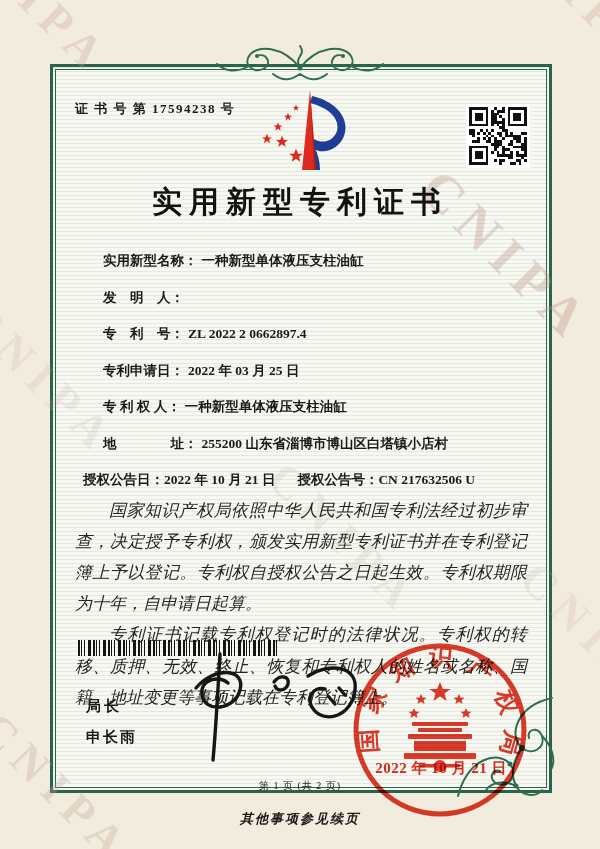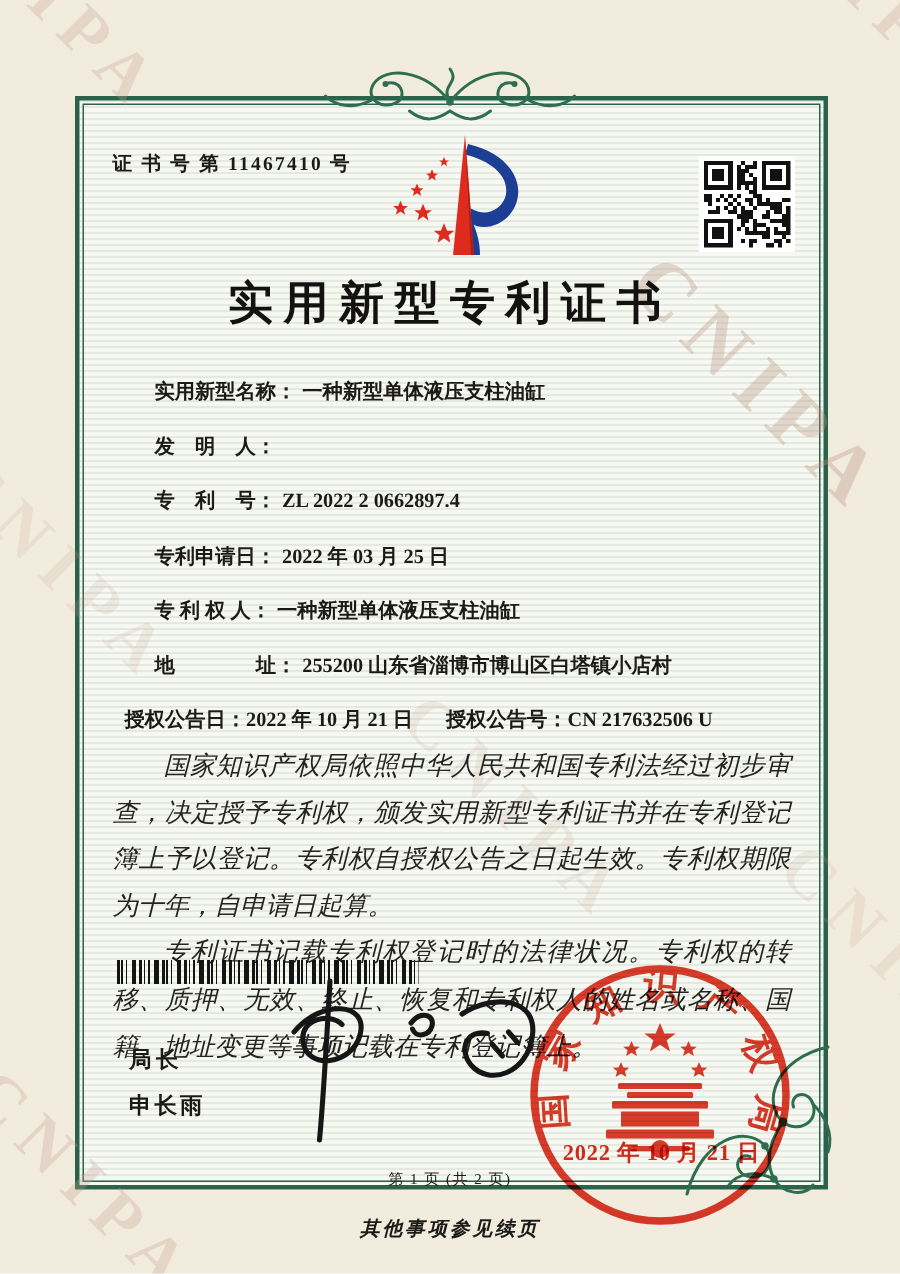--- a/index.html
+++ b/index.html
@@ -123,21 +123,21 @@
   </g>
   <g fill="#2e6e4e">
     <circle cx="70" cy="56" r="3"></circle>
       <circle cx="58" cy="72" r="2.5"></circle>
       <circle cx="64" cy="94" r="2.5"></circle>
   </g>
 </svg>
 
 <div class="content">
 
-  <div class="cert-no">证 书 号 第 11467410 号</div>
+  <div class="cert-no">证 书 号 第 17594238 号</div>
 
   <svg class="logo" viewBox="0 0 96 92">
     <defs>
       <polygon id="st" points="0,-1 .294,-.309 .951,-.309 .42,.118 .588,.809 0,.382 -.588,.809 -.42,.118 -.951,-.309 -.294,-.309"></polygon>
     </defs>
 
     <path d="M60,10 C86,16 98,34 92,50 C87,63 72,69 62,63 L62,53 C72,59 82,54 85,45 C88,33 78,22 58,17 Z" fill="#1c3e95"></path>
     <path d="M62,60 C66,68 68,76 68,84 L60,84 C60,76 60,68 58,60 Z" fill="#1c3e95"></path>
 
     <polygon points="58,4 50,84 64,84" fill="#df2a1e"></polygon>

